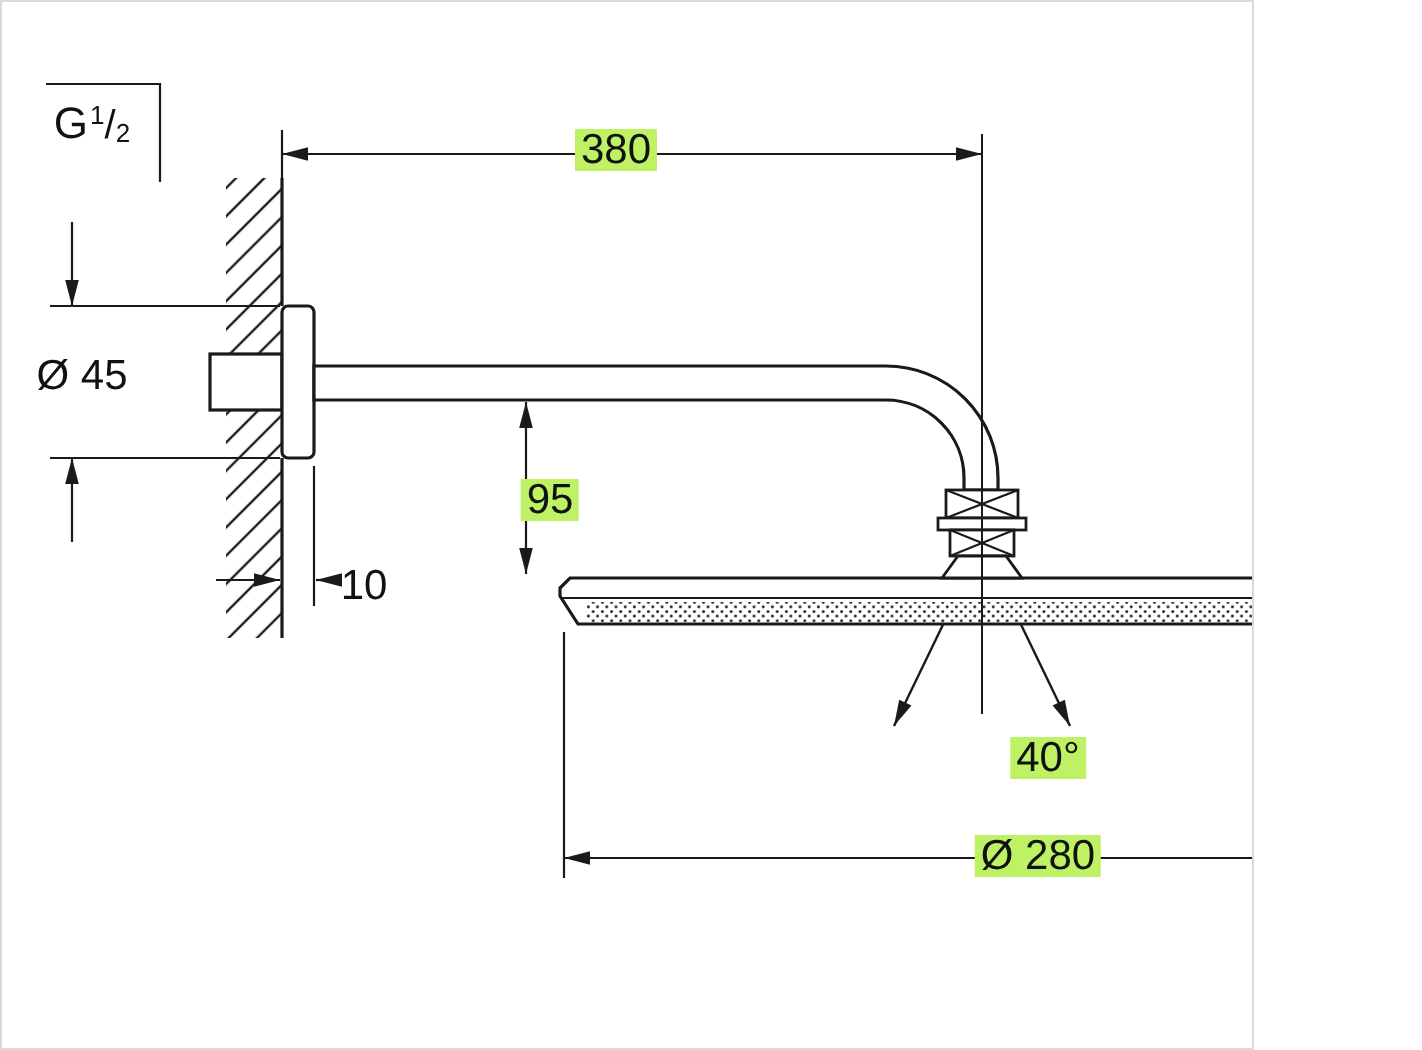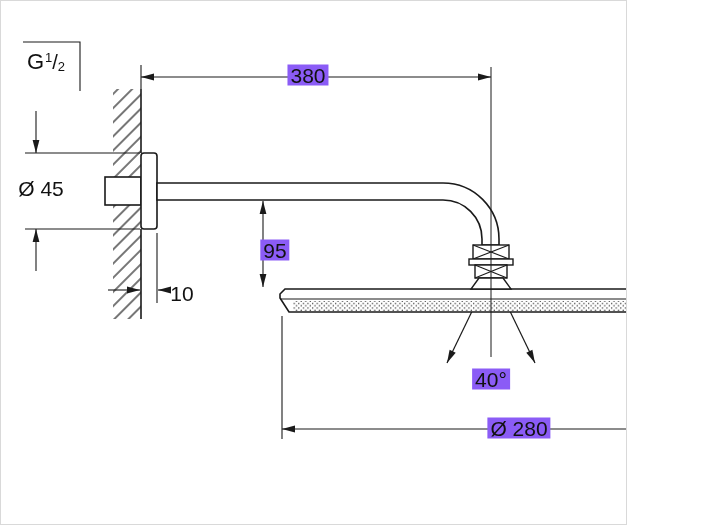--- a/index.html
+++ b/index.html
@@ -5,21 +5,21 @@
   html,body{margin:0;padding:0;background:#ffffff;}
   .canvas{
     position:relative;width:627px;height:525px;background:#ffffff;
     border:1px solid #d9d9d9;box-sizing:border-box;overflow:hidden;
     font-family:"Liberation Sans", sans-serif;color:#111;
   }
   .canvas svg{position:absolute;left:0;top:0;}
   .dim-label{
     position:absolute;transform:translate(-50%,-50%);
     font-size:21px;line-height:1;white-space:nowrap;
-    background:#8b5cf6;padding:0 3px;color:#111;
+    background:#bef264;padding:0 3px;color:#111;
   }
   .no-bg{background:transparent;}
   .thread-label{font-size:22px;}
   .thread-label .frac-sup{font-size:13px;position:relative;top:-7px;margin-left:1px;}
   .thread-label .frac-slash{font-size:20px;}
   .thread-label .frac-sub{font-size:13px;position:relative;top:2px;}
 </style>
 </head>
 <body>
 
@@ -103,17 +103,17 @@
   </div>
 
   <div class="dim-label no-bg" style="left:40px; top:187px;">Ø 45</div>
 
   <div class="dim-label" style="left:307px; top:74px;">380</div>
 
   <div class="dim-label" style="left:274px; top:249px;">95</div>
 
   <div class="dim-label no-bg" style="left:181px; top:292px;text-align:right;">10</div>
 
-  <div class="dim-label" style="left:490px; top:378px;">40°</div>
+  <div class="dim-label" style="left:523px; top:378px;">40°</div>
 
   <div class="dim-label" style="left:518px; top:427px;">Ø 280</div>
 
 </div>
 
 </body></html>

